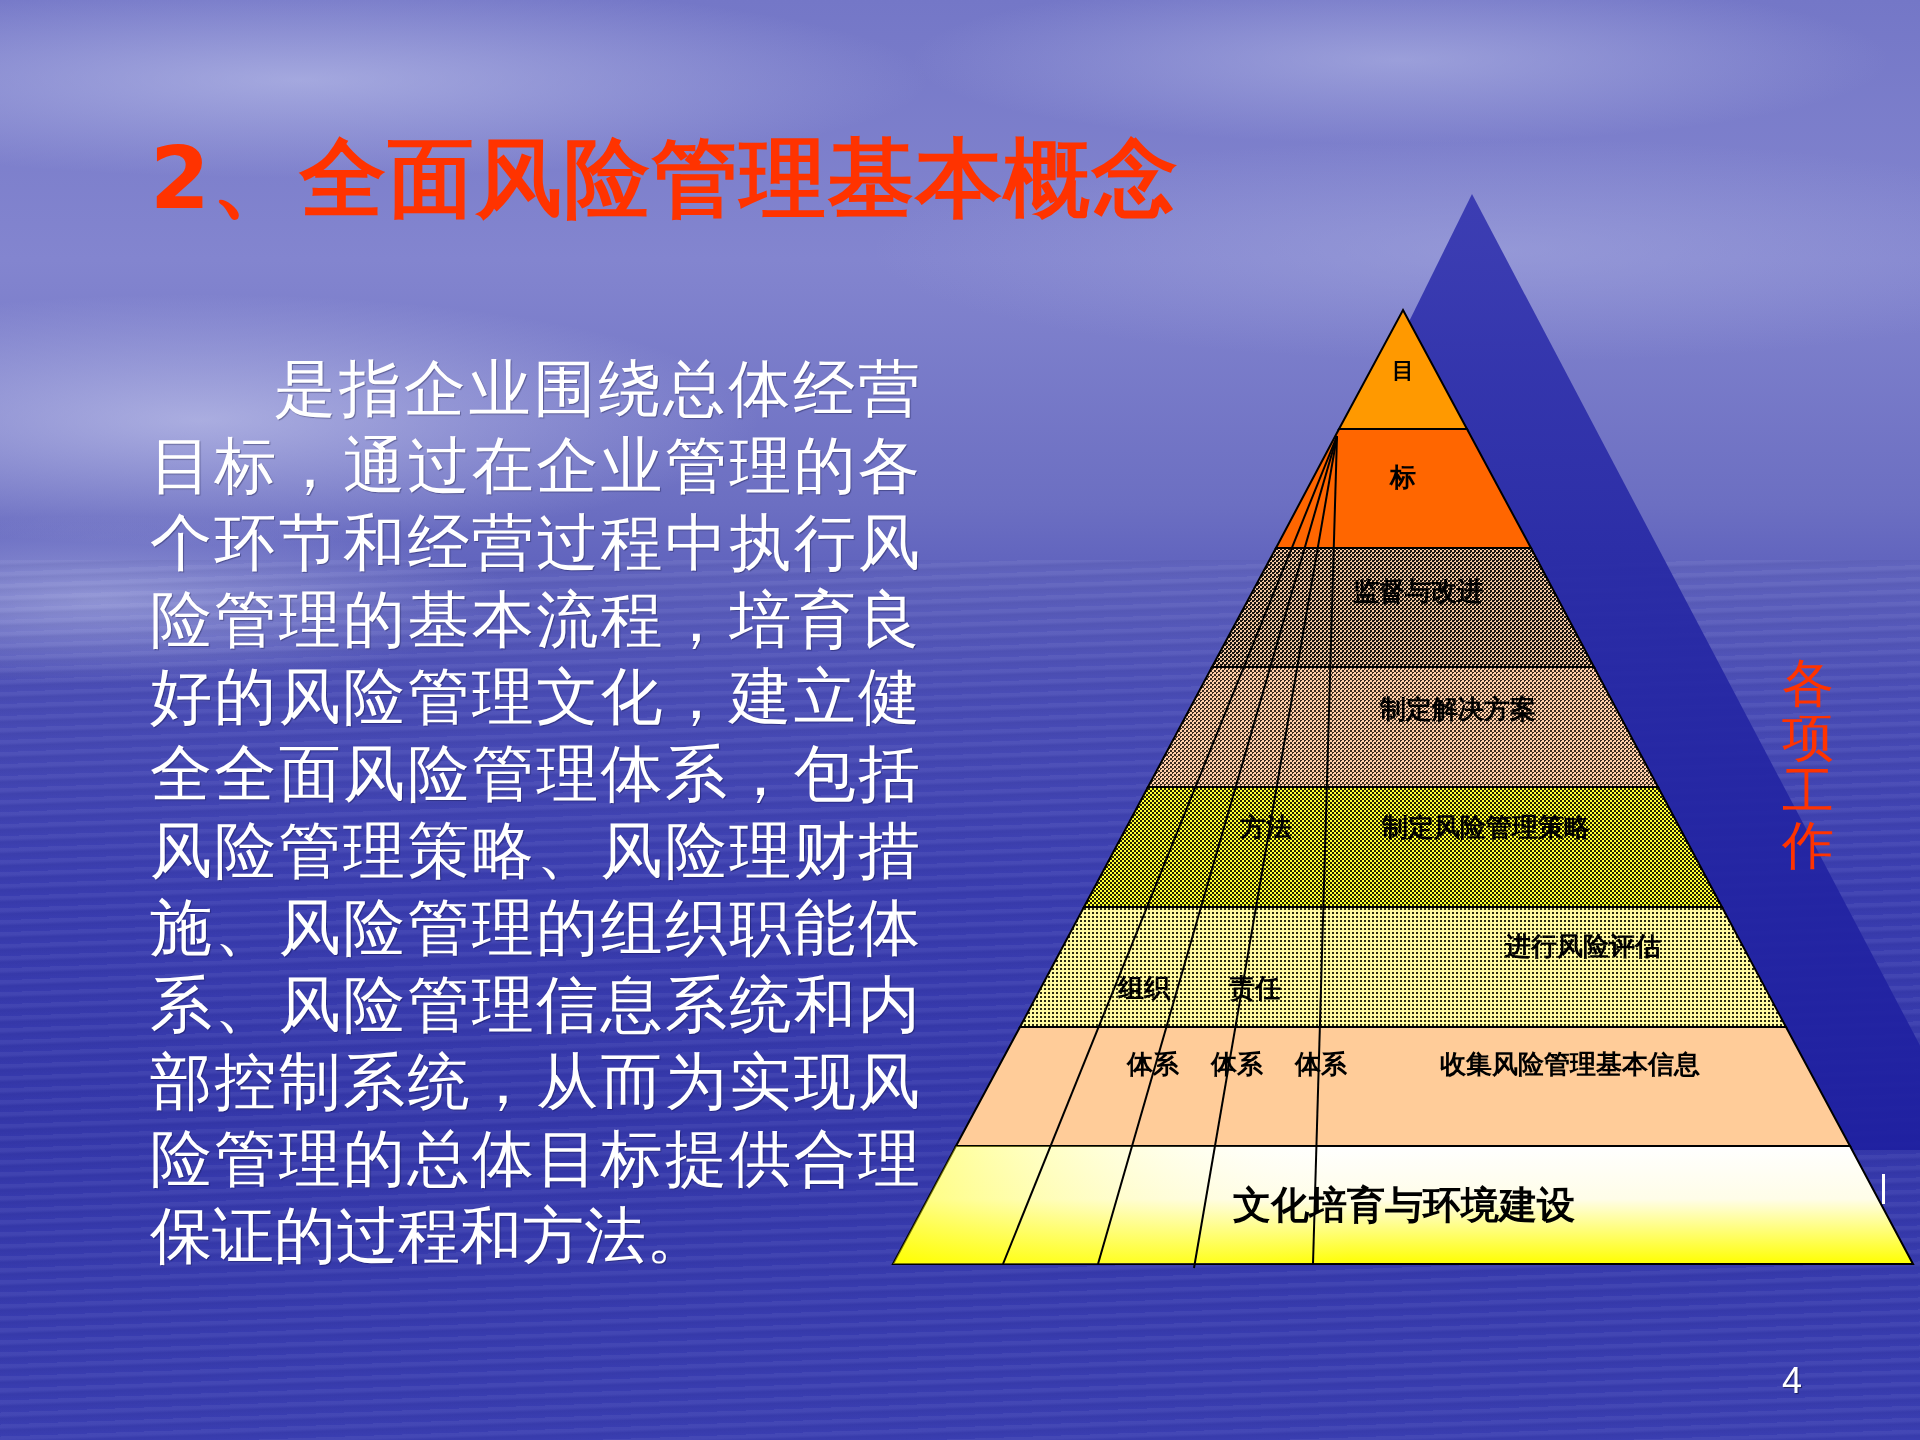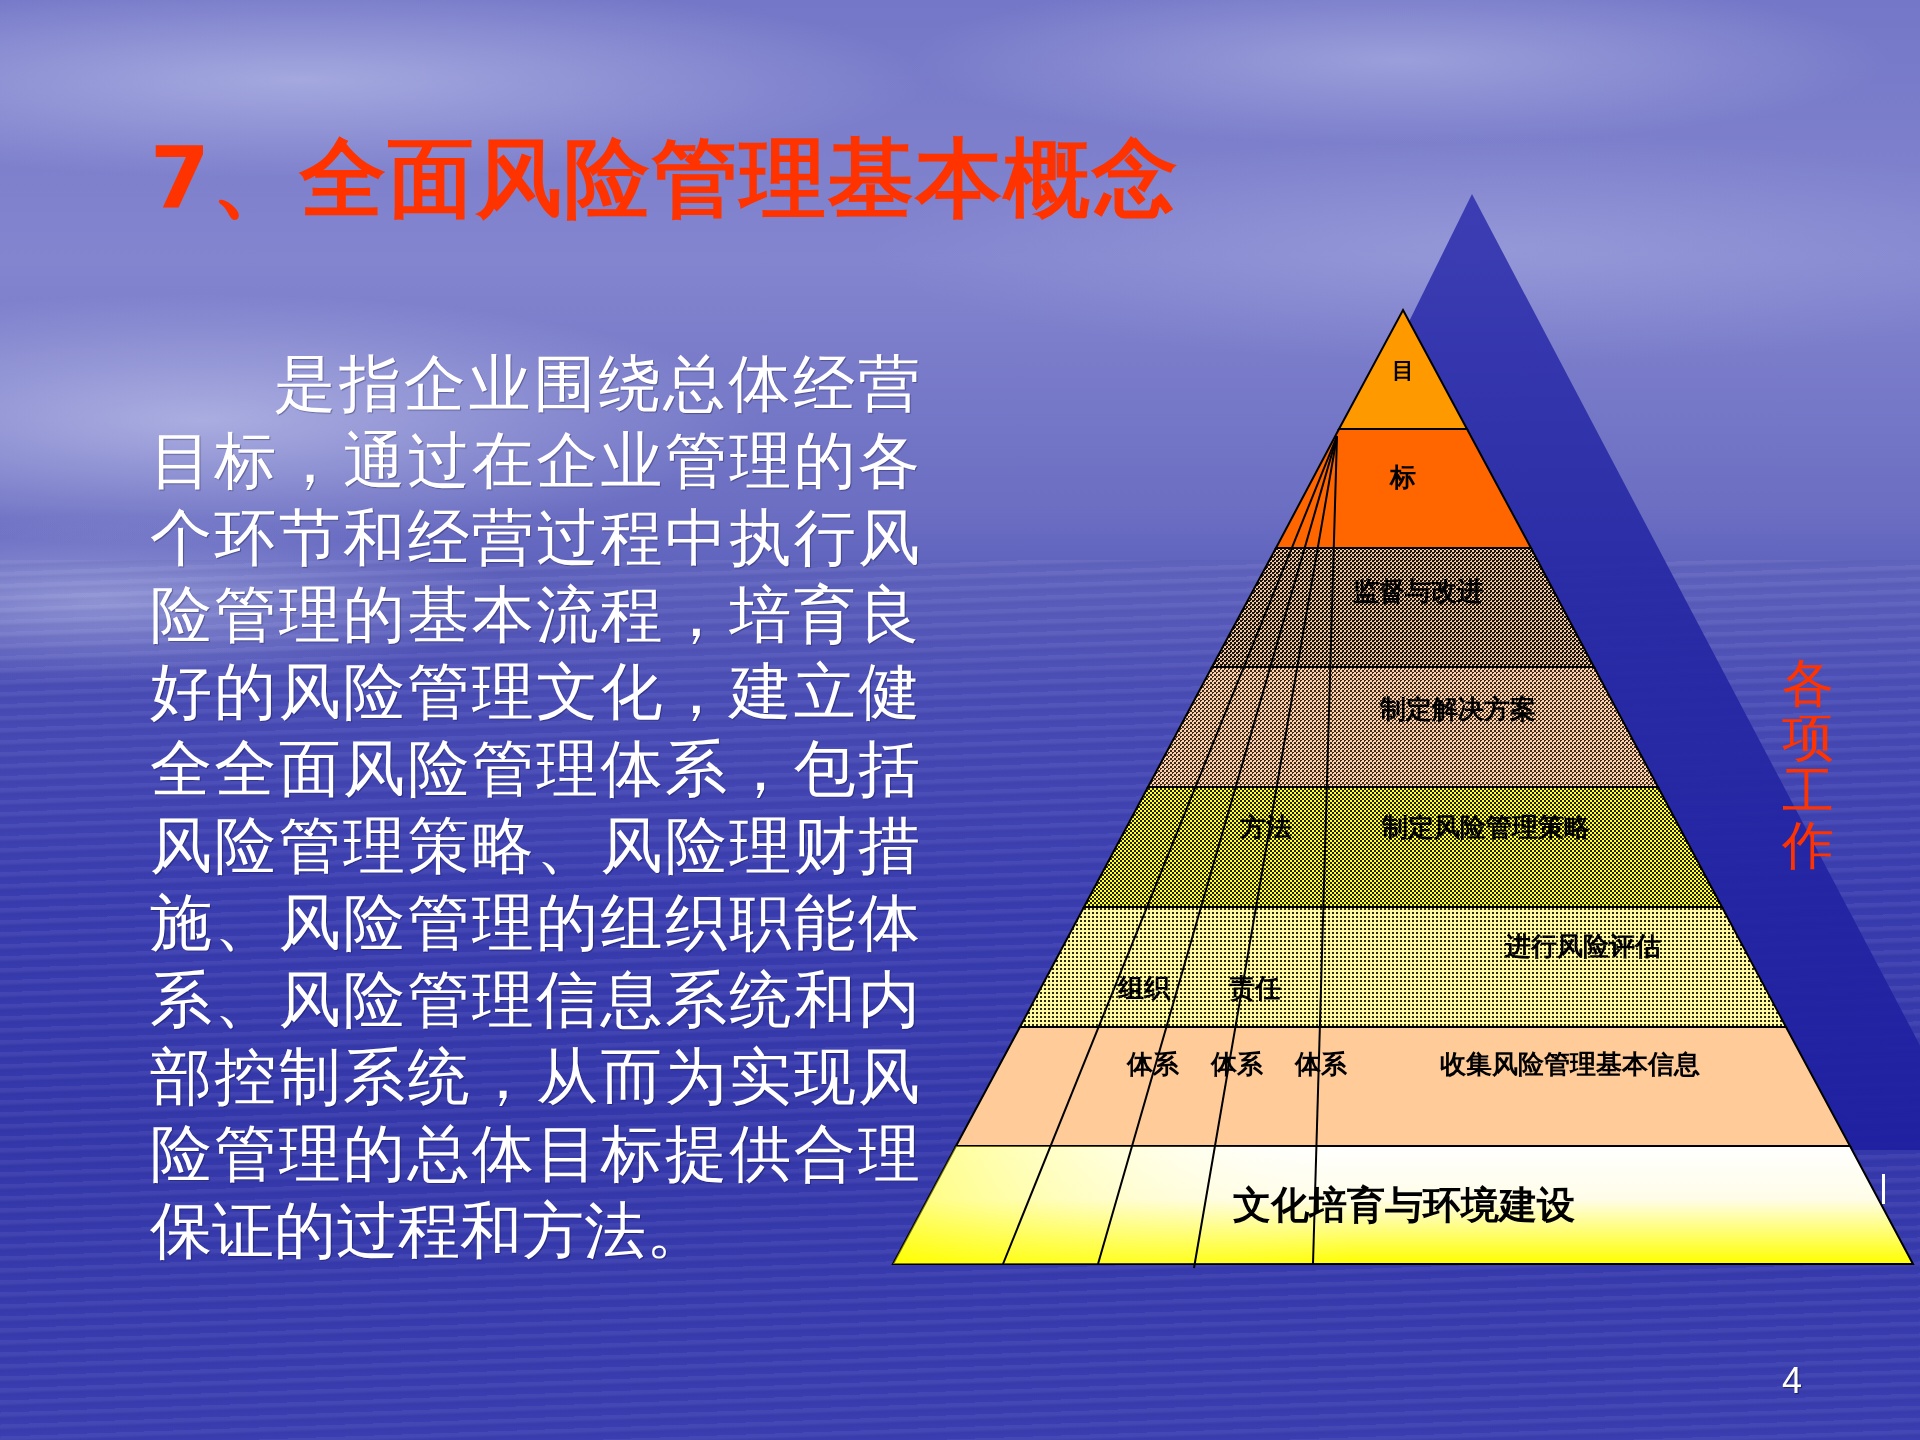--- a/index.html
+++ b/index.html
@@ -21,21 +21,21 @@
   }
   .title {
     position:absolute; left:150px; top:128px;
     color:#ff3300; font-weight:bold; font-size:86px; line-height:100px;
     font-family: "DejaVu Sans", "Liberation Sans", sans-serif;
     letter-spacing:2px; white-space:nowrap;
   }
   .body-text {
     position:absolute; left:150px; top:350px; width:770px;
     color:#ffffff; font-size:62px; line-height:77px;
-    font-family: Liberation Mono, monospace;
+    font-family: Liberation Sans, sans-serif;
     text-align:justify; text-indent:124px;
     text-shadow: 1px 1px 1px rgba(0,0,40,0.35);
   }
   svg.pyramid { position:absolute; left:0; top:0; }
   .side-label {
     position:absolute; left:1778px; top:656px; width:60px;
     color:#ff3300; font-size:52px; line-height:54px; text-align:center;
     font-family: "DejaVu Serif", "Liberation Serif", serif;
   }
   .side-label span { display:block; }
@@ -45,21 +45,21 @@
     font-family: "Liberation Sans", sans-serif;
     text-shadow: 1px 1px 1px rgba(0,0,0,0.5);
   }
   .tick-mark { position:absolute; left:1882px; top:1174px; width:3px; height:30px; background:#ffffff; }
 </style>
 </head>
 <body>
 
 <div class="water"></div>
 
-<div class="title">7、全面风险管理基本概念</div>
+<div class="title">2、全面风险管理基本概念</div>
 
 <div class="body-text">是指企业围绕总体经营目标，通过在企业管理的各个环节和经营过程中执行风险管理的基本流程，培育良好的风险管理文化，建立健全全面风险管理体系，包括风险管理策略、风险理财措施、风险管理的组织职能体系、风险管理信息系统和内部控制系统，从而为实现风险管理的总体目标提供合理保证的过程和方法。</div>
 
 <svg class="pyramid" width="1920" height="1440" viewBox="0 0 1920 1440">
   <defs>
     <pattern id="pDark" width="4" height="4" patternUnits="userSpaceOnUse">
       <rect width="4" height="4" fill="#f2c7a0"></rect>
       <rect x="0" y="0" width="2" height="2" fill="#1a1410"></rect>
       <rect x="2" y="2" width="2" height="2" fill="#1a1410"></rect>
       <rect x="2" y="0" width="1" height="1" fill="#1a1410"></rect>

